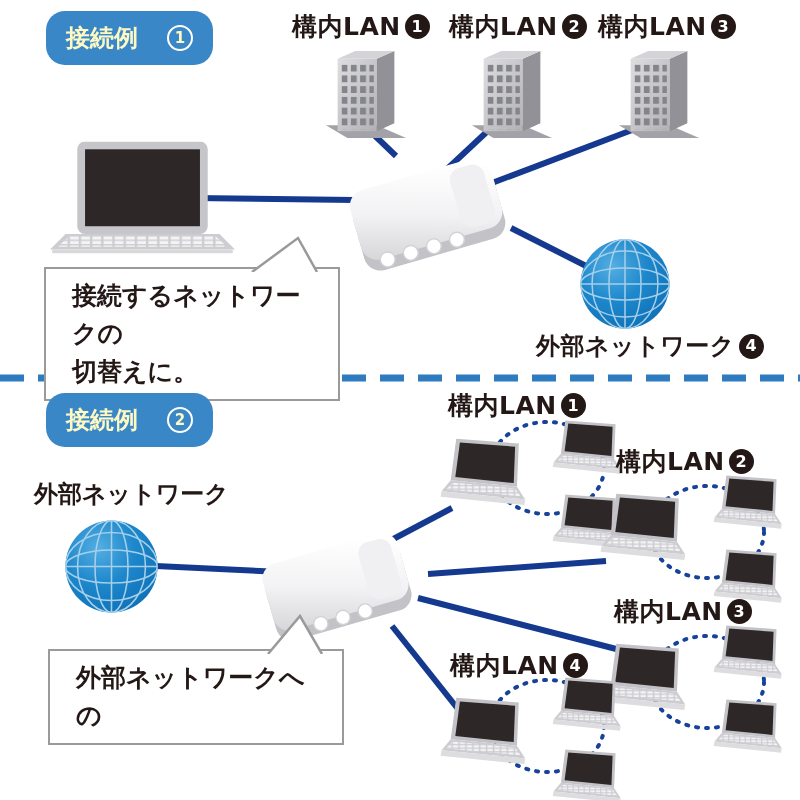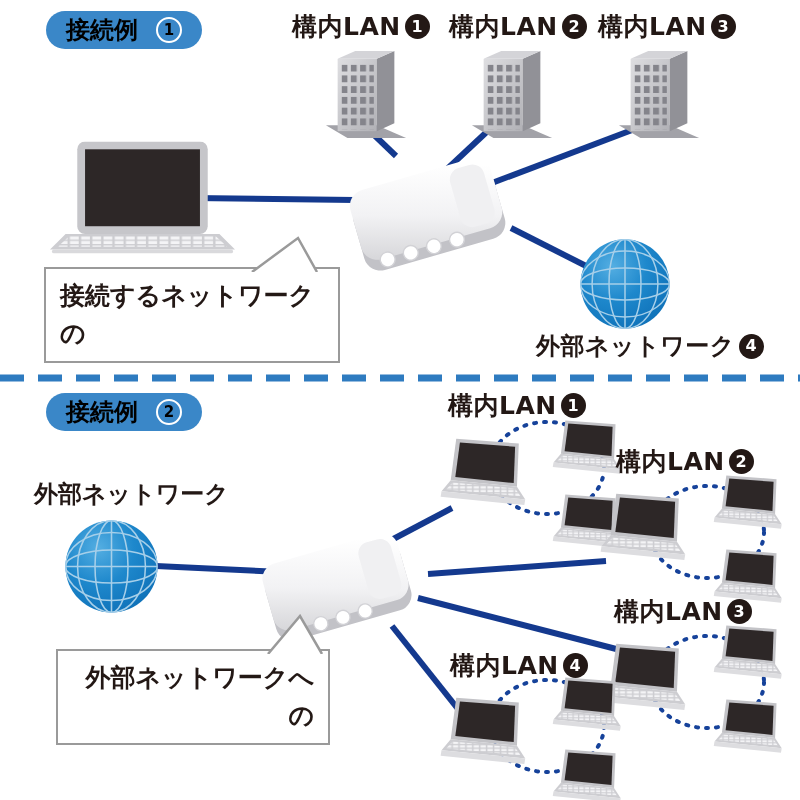--- a/index.html
+++ b/index.html
@@ -1,30 +1,30 @@
 <!DOCTYPE html>
 <html><head>
 <meta charset="utf-8">
 <style>
   html,body{margin:0;padding:0;background:#fff;}
   .canvas{position:relative;width:800px;height:800px;background:#ffffff;overflow:hidden;
           font-family:"DejaVu Sans",sans-serif;color:#231815;}
   .wires{position:absolute;left:0;top:0;z-index:1;}
   .ic{position:absolute;z-index:2;}
-  .badge{position:absolute;z-index:3;height:38px;border-radius:19px;background:#3a87c8;color:#000000;
-         display:flex;align-items:center;padding:0 20px;gap:18px;font-size:24px;font-weight:bold;}
+  .badge{position:absolute;z-index:3;height:54px;border-radius:19px;background:#3a87c8;color:#fef9c3;
+         display:flex;align-items:center;padding:0 20px;gap:29px;font-size:24px;font-weight:bold;}
   .badge .bnum{width:26px;height:26px;border-radius:50%;border:2.5px solid #fff;box-sizing:border-box;
          display:flex;align-items:center;justify-content:center;font-size:15px;font-weight:bold;line-height:1;}
   .lanlabel{position:absolute;z-index:3;display:flex;align-items:center;font-size:25px;font-weight:bold;
          color:#231815;letter-spacing:.5px;white-space:nowrap;}
   .lanlabel .ncirc{width:25px;height:25px;border-radius:50%;background:#231815;color:#fff;
          display:inline-flex;align-items:center;justify-content:center;font-size:16px;font-weight:bold;
          margin-left:4px;flex:none;line-height:1;}
   .plainlabel{position:absolute;z-index:3;font-size:24px;font-weight:bold;color:#231815;white-space:nowrap;}
-  .bubble{position:absolute;z-index:3;background:#fff;border:2px solid #9a9a9a;padding:8px 14px;
+  .bubble{position:absolute;z-index:3;background:#fff;border:2px solid #9a9a9a;padding:8px 26px;
          font-size:25px;font-weight:bold;line-height:38px;color:#231815;box-sizing:border-box;}
   .tail{position:absolute;z-index:4;}
 </style>
 </head>
 <body>
 
 <div class="canvas">
 
   <svg width="0" height="0" style="position:absolute" aria-hidden="true">
     <defs>
@@ -170,20 +170,21 @@
   <div class="lanlabel" style="left:536px;top:330px;font-size:24px;">
     <span>外部ネットワーク</span>
     <span class="ncirc">4</span>
   </div>
 
   <svg class="tail" style="left:240px;top:236px;" width="90" height="36">
     <path d="M12,36 L58,2 L77,36" fill="#ffffff" stroke="#9a9a9a" stroke-width="2.5"></path>
   </svg>
   <div class="bubble" style="left:44px;top:267px;width:296px;">
     <div>接続するネットワークの</div>
+    <div>切替えに。</div>
   </div>
 
   <div class="badge" style="left:46px;top:393px;">
     <span>接続例</span>
     <span class="bnum">2</span>
   </div>
 
   <div class="plainlabel" style="left:34px;top:478px;">外部ネットワーク</div>
 
   <svg class="ic" style="left:63px;top:518px;" width="97" height="97" viewBox="0 0 100 100">
@@ -246,17 +247,17 @@
   <svg class="ic" style="left:549px;top:676px;" width="74" height="65" viewBox="0 0 100 88">
       <use href="#sym-laptop-angled"></use>
     </svg>
   <svg class="ic" style="left:549px;top:748px;" width="74" height="65" viewBox="0 0 100 88">
       <use href="#sym-laptop-angled"></use>
     </svg>
 
   <svg class="tail" style="left:255px;top:614px;" width="80" height="40">
     <path d="M13,40 L45,2 L67,40" fill="#ffffff" stroke="#9a9a9a" stroke-width="2.5"></path>
   </svg>
-  <div class="bubble" style="left:56px;top:649px;width:274px;text-align:right;">
+  <div class="bubble" style="left:48px;top:649px;width:296px;">
     <div>外部ネットワークへの</div>
   </div>
 
 </div>
 
 </body></html>

